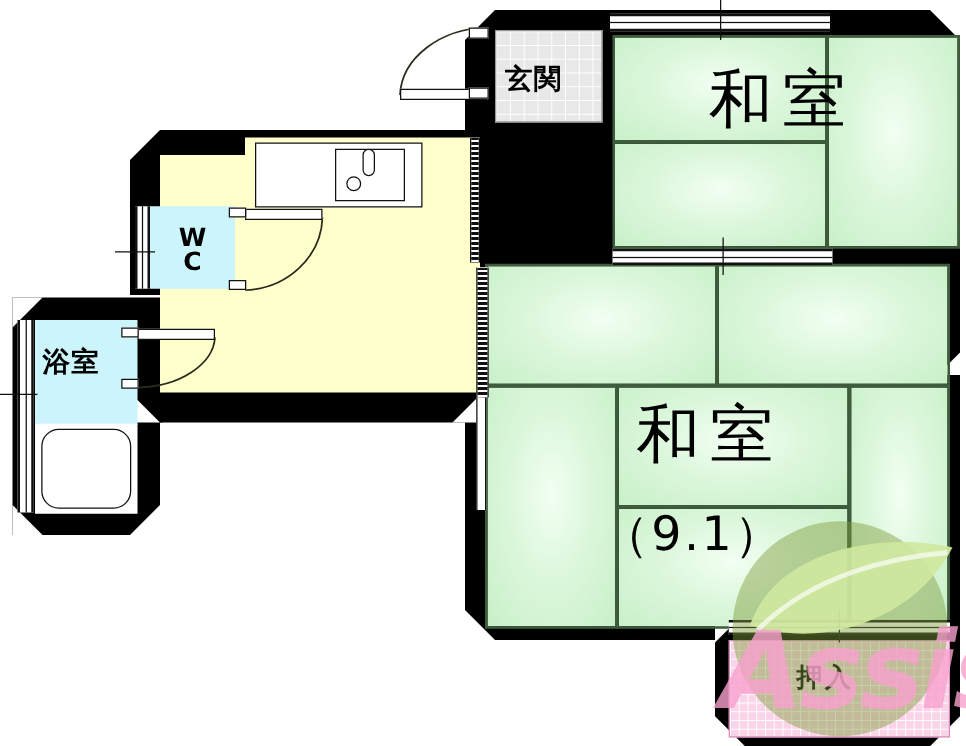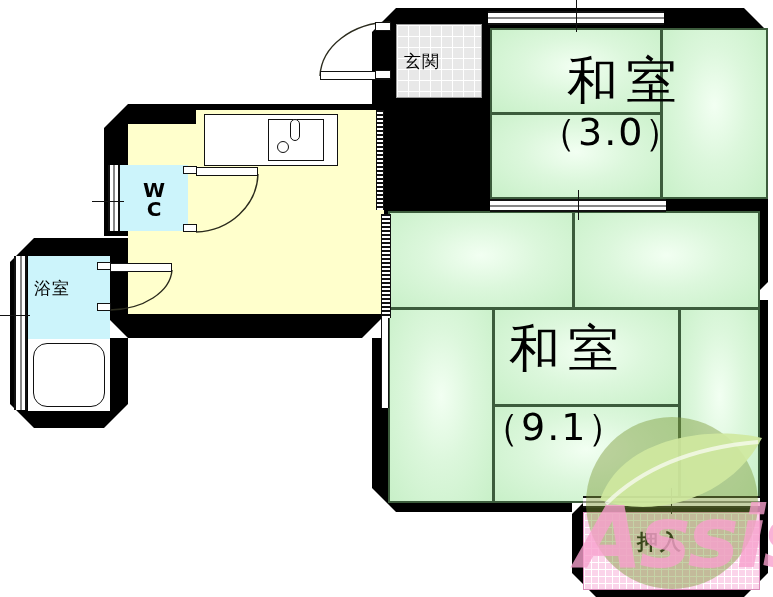--- a/index.html
+++ b/index.html
@@ -55,21 +55,21 @@
   .label {
     position: absolute;
     color: #000000;
     white-space: nowrap;
     letter-spacing: 2px;
     line-height: 1;
     z-index: 40;
   }
   .lbl-room   { font-size: 51px; font-weight: 400; letter-spacing: 8px; }
   .lbl-area   { font-size: 38px; font-weight: 400; letter-spacing: 2px; }
-  .lbl-small  { font-size: 17px; font-weight: 400; letter-spacing: 1px; }
+  .lbl-small  { font-size: 22px; font-weight: 700; letter-spacing: 1px; }
   .lbl-wc     { font-size: 20px; font-weight: 700; line-height: 0.95; text-align:center; letter-spacing:0; }
   .lbl-oshi   { font-size: 21px; font-weight: 700; letter-spacing: 2px; }
 
   
   
   .slide-h {
     background: #ffffff;
     border-top: 2px solid #111;
     border-bottom: 2px solid #111;
     z-index: 30;
@@ -246,18 +246,17 @@
     <polygon points="128,428 104,428 128,404" fill="#ffffff"></polygon>
 
     <polygon points="196,236 172,236 196,212" fill="#ffffff"></polygon>
 
     <polygon points="572,597 596,597 572,573" fill="#ffffff"></polygon>
     <polygon points="768,597 744,597 768,573" fill="#ffffff"></polygon>
     <polygon points="572,494 592,494 572,514" fill="#ffffff"></polygon>
   </svg>
 
   <div class="label lbl-room" style="left:567px; top:55px;">和室</div>
-  <div class="label lbl-area" style="left:538px; top:113px;">（3.0）</div>
 
   <div class="label lbl-room" style="left:509px; top:323px;">和室</div>
   <div class="label lbl-area" style="left:481px; top:408px;">（9.1）</div>
 
 </div>
 
 </body></html>

